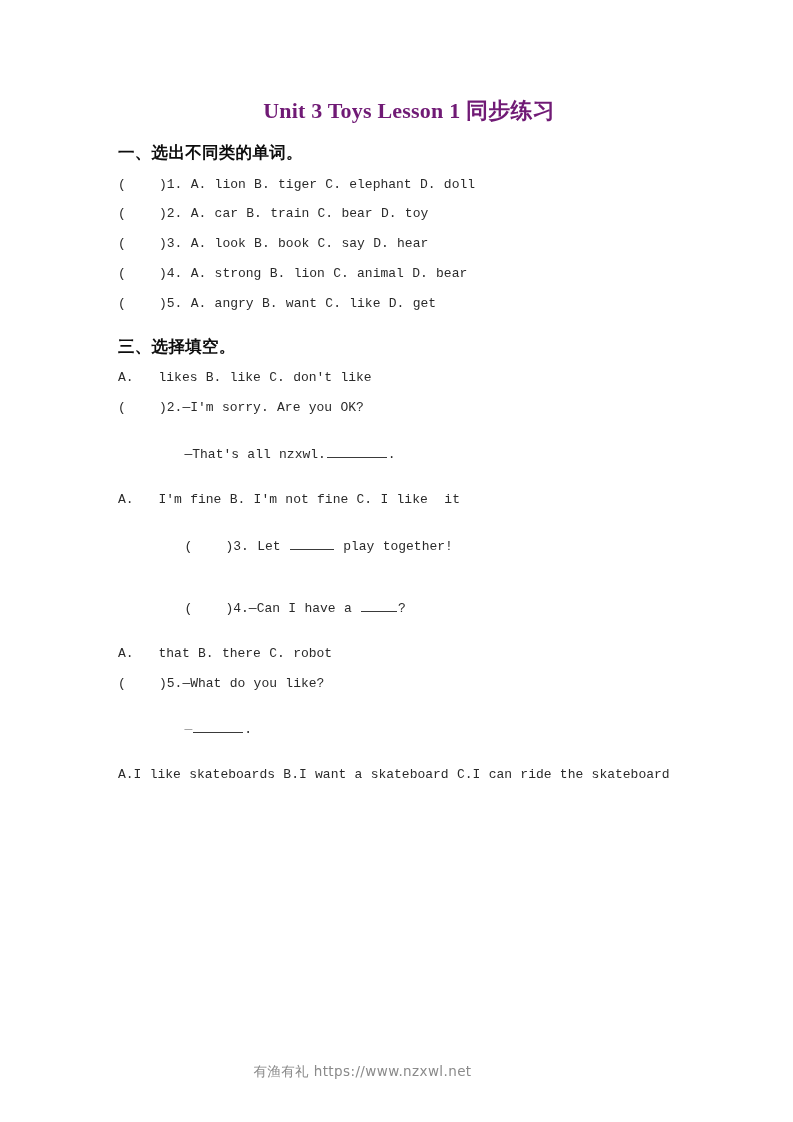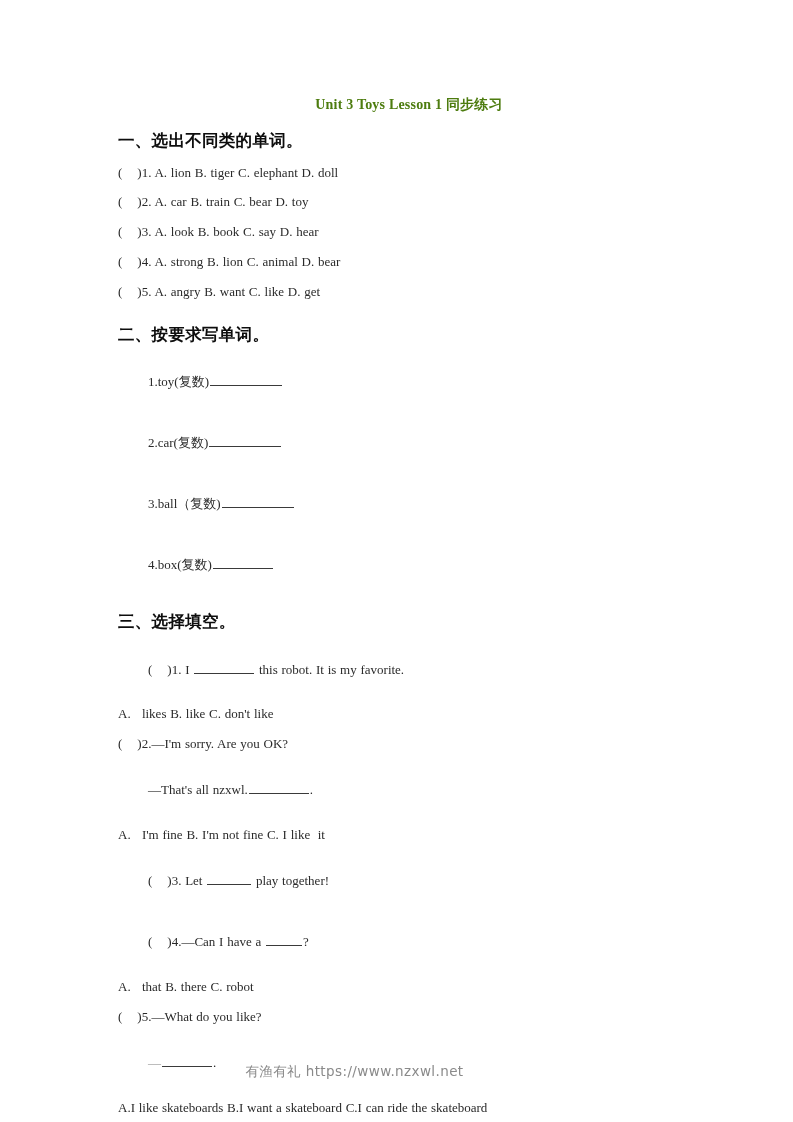--- a/index.html
+++ b/index.html
@@ -28,44 +28,44 @@
     position: absolute;
     left: 118px;
     top: 96px;
     width: 560px;
   }
 
   
   .doc-title {
     font-family: "Liberation Serif", "DejaVu Serif", serif;
     font-weight: bold;
-    font-size: 14px;
+    font-size: 22px;
     text-align: center;
-    color: #4d7c0f;
+    color: #701a75;
     margin: 0 0 6px 0;
     letter-spacing: 0.2px;
     padding-left: 22px;
   }
 
   
   .section-heading {
     font-family: "DejaVu Sans", "Liberation Sans", sans-serif;
     font-weight: bold;
     font-size: 16.5px;
     color: #0d0d0d;
     margin: 22px 0 6px 0;
     letter-spacing: 0.3px;
   }
   .section-heading:first-child {
     margin-top: 16px;
   }
 
   
   .q-line {
-    font-family: Liberation Serif, serif;
+    font-family: Liberation Mono, monospace;
     font-size: 13px;
     color: #2a2a2a;
     margin: 0;
     padding: 7.5px 0 7.5px 0;
     line-height: 1.15;
     white-space: pre-wrap;
     word-spacing: 0.5px;
   }
 
   
@@ -91,63 +91,45 @@
   .footer-watermark {
     position: absolute;
     left: 0;
     top: 1063px;
     width: 709px;
     text-align: center;
     font-family: "DejaVu Sans", "Liberation Sans", sans-serif;
     font-size: 13.5px;
     color: #8a8a8a;
     letter-spacing: 0.4px;
+    padding-left: 8px;
   }
 </style>
 </head>
 <body>
 
 <div class="page">
 
   <div class="content">
 
     <h1 class="doc-title">Unit 3 Toys Lesson 1 同步练习</h1>
 
     <div>
       <div class="section-heading">一、选出不同类的单词。</div>
       <p class="q-line">(    )1. A. lion B. tiger C. elephant D. doll</p>
       <p class="q-line">(    )2. A. car B. train C. bear D. toy</p>
       <p class="q-line">(    )3. A. look B. book C. say D. hear</p>
       <p class="q-line">(    )4. A. strong B. lion C. animal D. bear</p>
       <p class="q-line">(    )5. A. angry B. want C. like D. get</p>
     </div>
 
-    <div>
-      <div class="section-heading">二、按要求写单词。</div>
-
-      <p class="q-line">
-        <span>1.toy(复数)</span><span class="blank w-long"></span>
-      </p>
-      <p class="q-line">
-        <span>2.car(复数)</span><span class="blank w-long"></span>
-      </p>
-      <p class="q-line">
-        <span>3.ball（复数)</span><span class="blank w-long"></span>
-      </p>
-      <p class="q-line">
-        <span>4.box(复数)</span><span class="blank w-med"></span>
-      </p>
-    </div>
 
     <div>
       <div class="section-heading">三、选择填空。</div>
 
-      <p class="q-line">
-        <span>(    )1. I </span><span class="blank w-med"></span><span> this robot. It is my favorite.</span>
-      </p>
       <p class="q-line">A.   likes B. like C. don't like</p>
       <p class="q-line">(    )2.—I'm sorry. Are you OK?</p>
       <p class="q-line">
         <span>—That's all nzxwl.</span><span class="blank w-med"></span><span>.</span>
       </p>
       <p class="q-line">A.   I'm fine B. I'm not fine C. I like  it</p>
       <p class="q-line">
         <span>(    )3. Let </span><span class="blank w-short"></span><span> play together!</span>
       </p>
       <p class="q-line">

